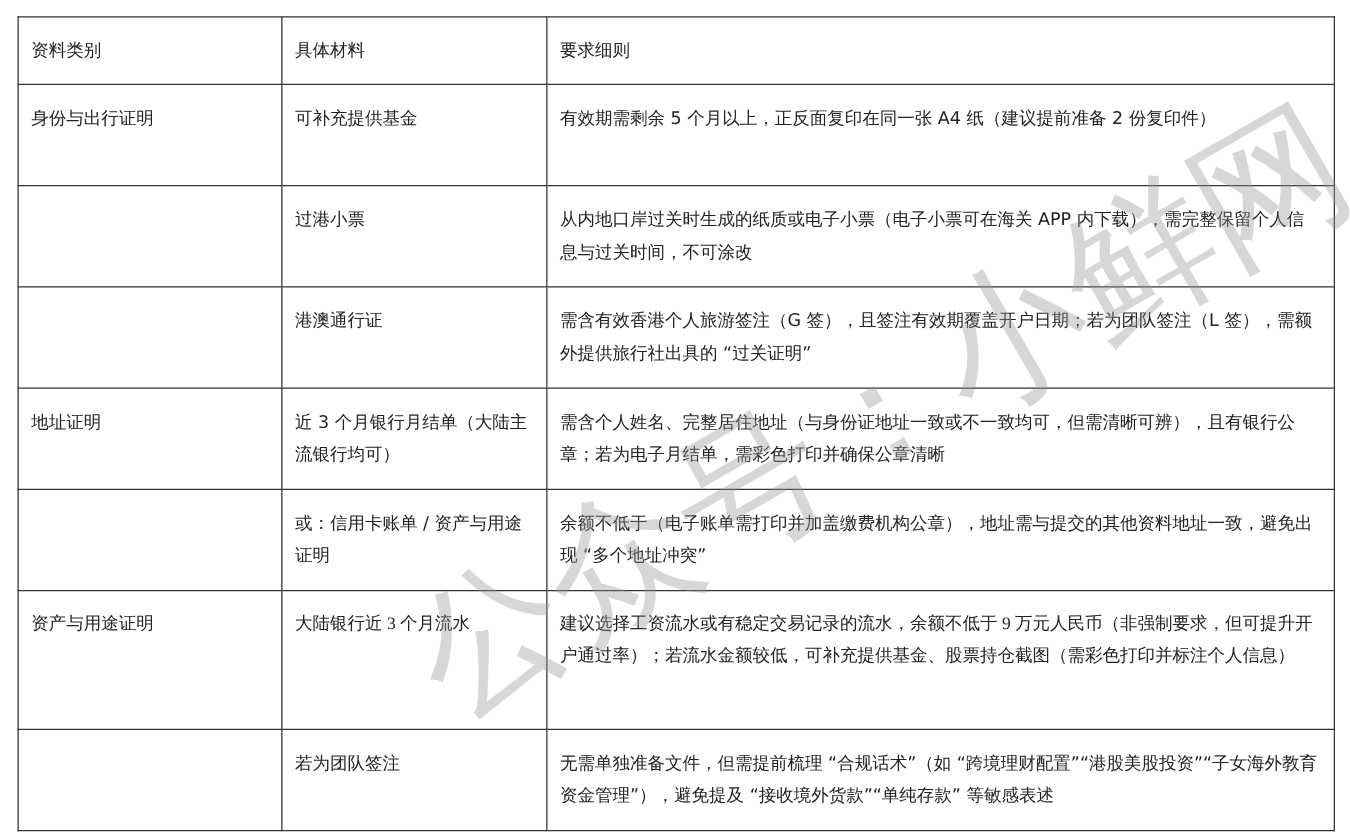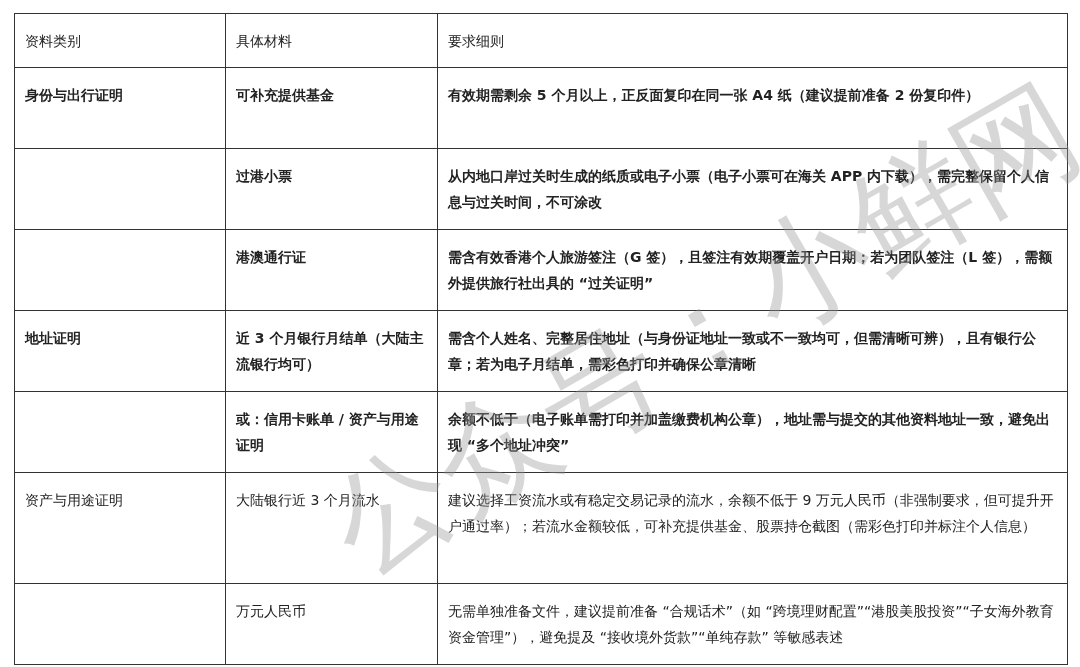--- a/index.html
+++ b/index.html
@@ -4,22 +4,22 @@
 <style>
   html, body { margin: 0; padding: 0; background: #ffffff; }
   body { width: 1080px; height: 667px; position: relative; overflow: hidden;
          font-family: "DejaVu Sans", "Liberation Sans", sans-serif; color: #222; }
   table { position: absolute; left: 14px; top: 13px; border-collapse: collapse;
           width: 1053px; table-layout: fixed; }
   td { border: 1px solid #333; vertical-align: top; padding: 14px 10px 0 10px;
        font-size: 14px; line-height: 26px; word-break: break-all; }
   col.c1 { width: 211px; } col.c2 { width: 212px; } col.c3 { width: 630px; }
   tr.h td { height: 39px; }
-  tr.r2 td { height: 66px; font-weight: bold; }
-  tr.r3 td { height: 96px; }
+  tr.r2 td { height: 66px; }
+  tr.r3 td { height: 96px; font-family: Liberation Serif, serif; }
   tr.r4 td { height: 66px; }
   .watermark { position: absolute; left: 300px; top: 230px; font-size: 120px;
                color: rgba(150,150,150,0.38); transform: rotate(-30deg);
                transform-origin: left top; pointer-events: none; white-space: nowrap;
                font-family: "DejaVu Sans", sans-serif; top: 470px; }
 </style>
 </head>
 <body>
 
 <table>
@@ -59,19 +59,19 @@
     <td>或：信用卡账单 / 资产与用途证明</td>
     <td>余额不低于（电子账单需打印并加盖缴费机构公章），地址需与提交的其他资料地址一致，避免出现 “多个地址冲突”</td>
   </tr>
   <tr class="r3">
     <td>资产与用途证明</td>
     <td>大陆银行近 3 个月流水</td>
     <td>建议选择工资流水或有稳定交易记录的流水，余额不低于 9 万元人民币（非强制要求，但可提升开户通过率）；若流水金额较低，可补充提供基金、股票持仓截图（需彩色打印并标注个人信息）</td>
   </tr>
   <tr class="r4">
     <td></td>
-    <td>万元人民币</td>
-    <td>无需单独准备文件，建议提前准备 “合规话术”（如 “跨境理财配置”“港股美股投资”“子女海外教育资金管理”），避免提及 “接收境外货款”“单纯存款” 等敏感表述</td>
+    <td>若为团队签注</td>
+    <td>无需单独准备文件，但需提前梳理 “合规话术”（如 “跨境理财配置”“港股美股投资”“子女海外教育资金管理”），避免提及 “接收境外货款”“单纯存款” 等敏感表述</td>
   </tr>
 </tbody>
   </table>
 
 <div class="watermark">公众号：小鲜网</div>
 
 </body></html>

